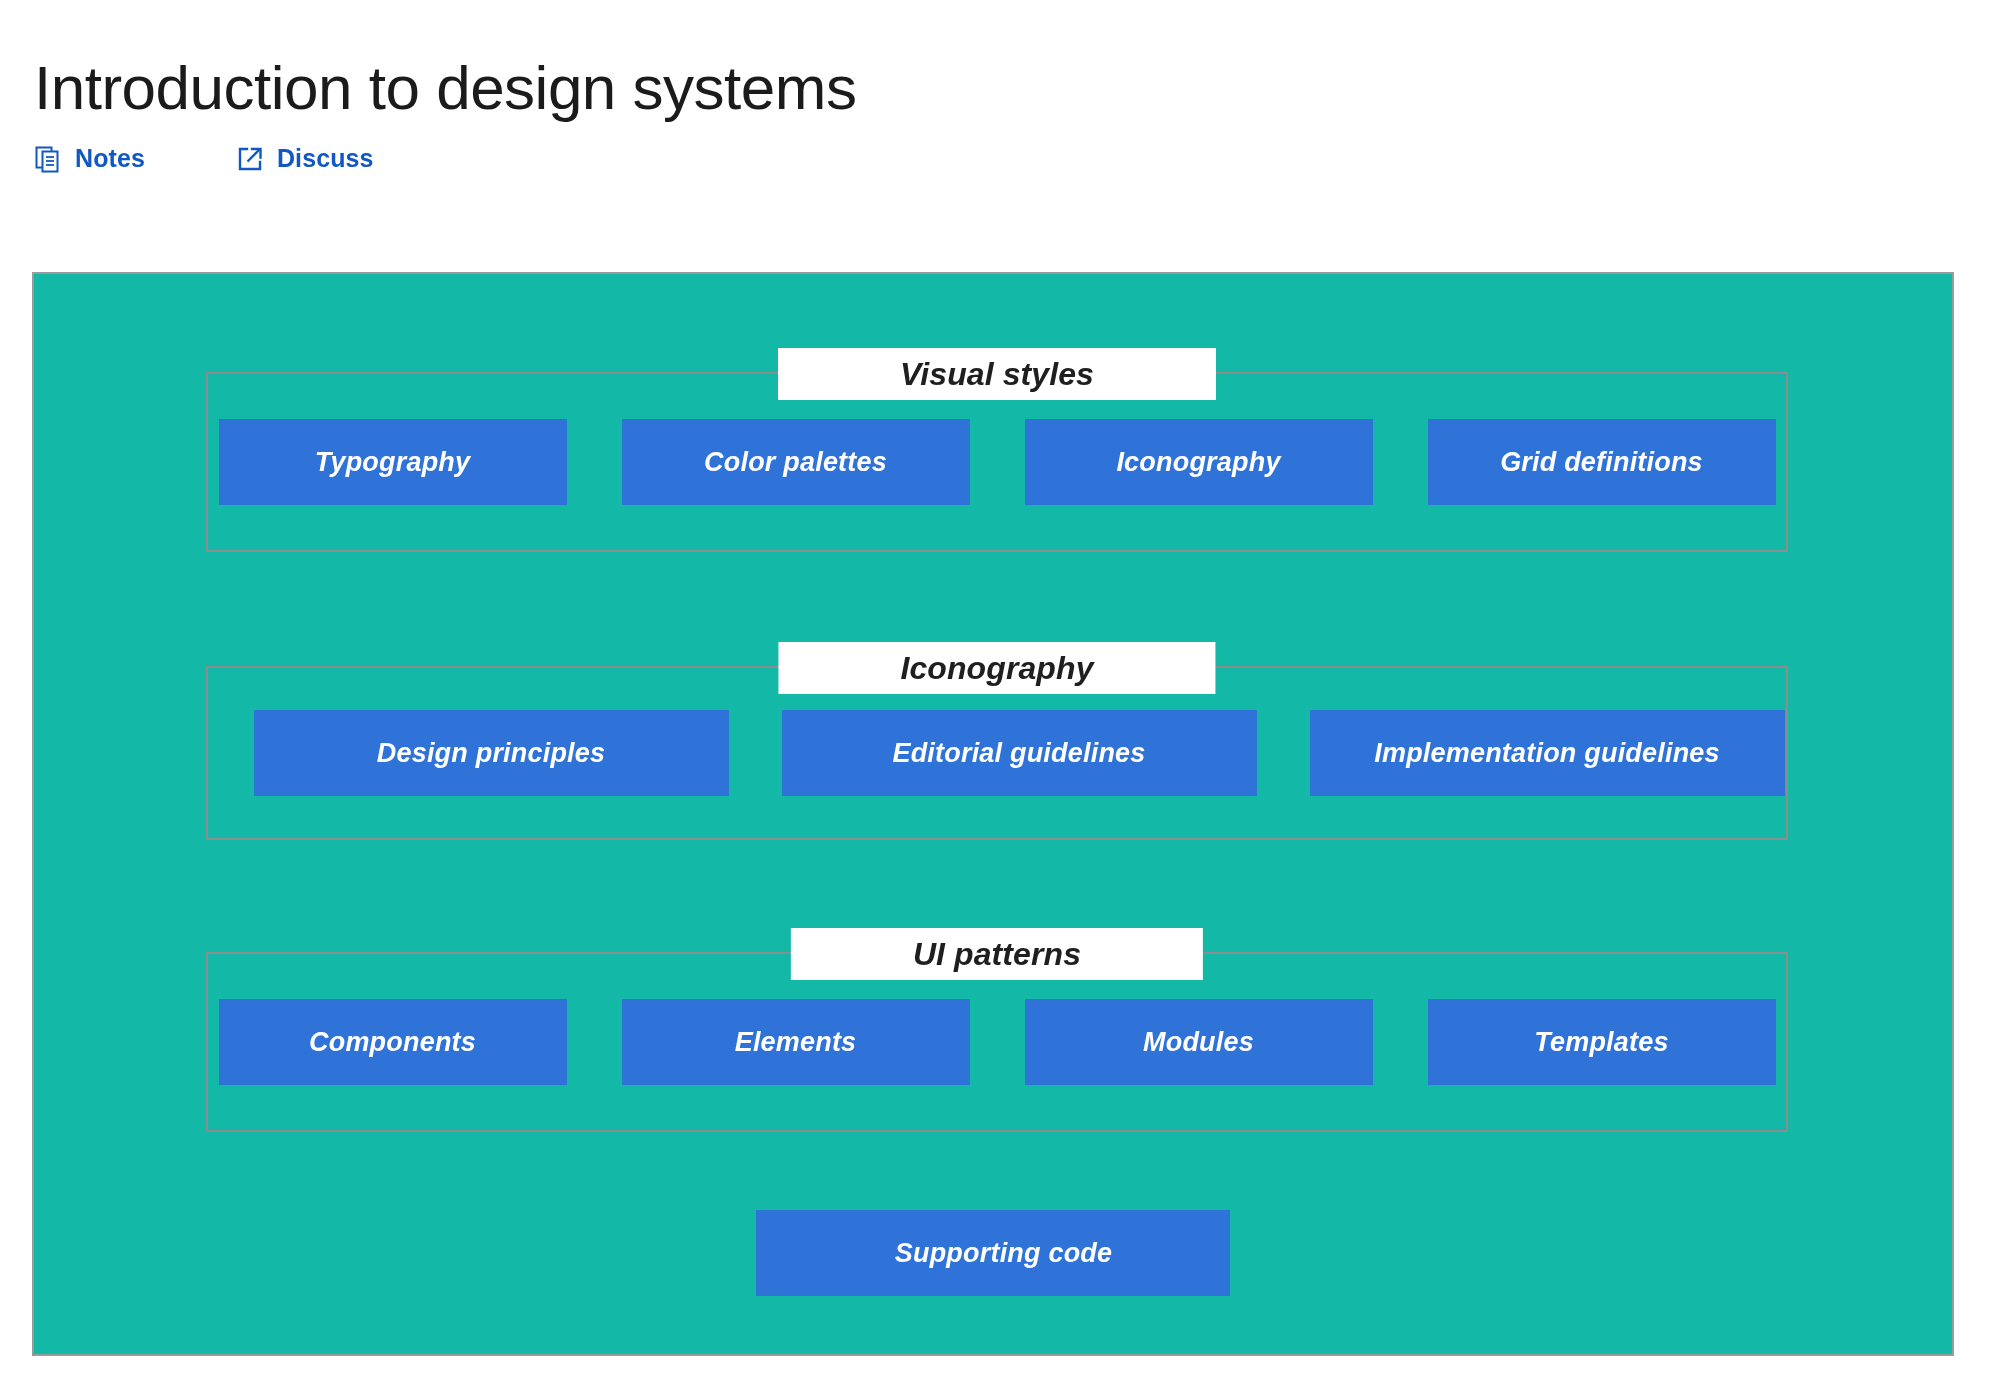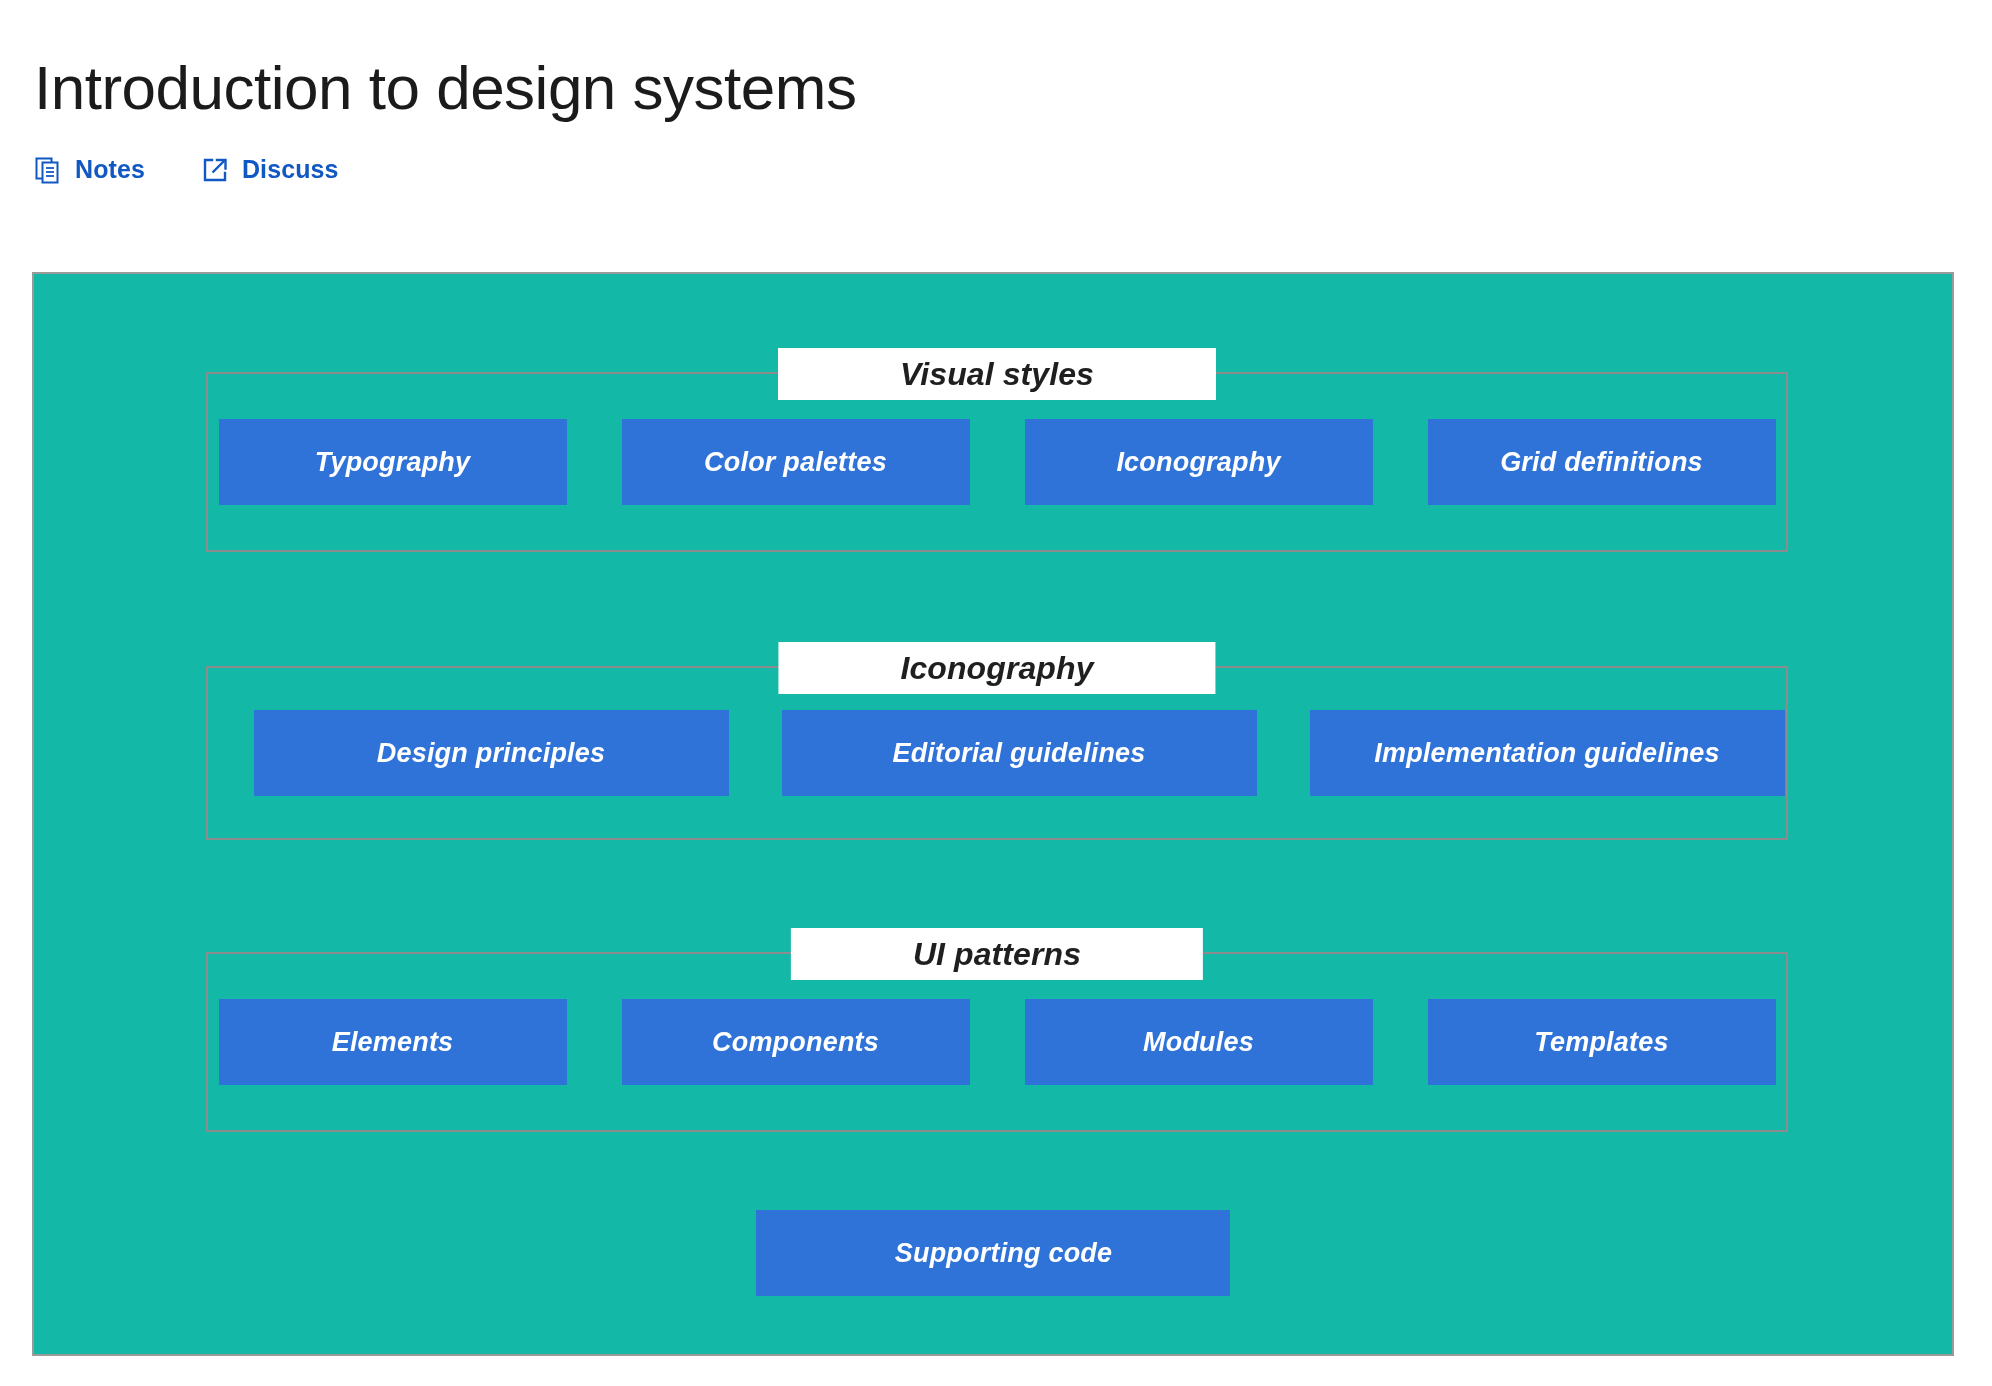--- a/index.html
+++ b/index.html
@@ -25,24 +25,24 @@
     font-weight: 400;
     color: #1b1b1b;
     letter-spacing: -0.5px;
     line-height: 1.15;
     white-space: nowrap;
   }
 
   .action-bar {
     position: absolute;
     left: 34px;
-    top: 155px;
+    top: 144px;
     display: flex;
     align-items: flex-end;
-    gap: 56px;
+    gap: 91px;
   }
   .action-link {
     display: flex;
     align-items: center;
     gap: 13px;
     text-decoration: none;
     cursor: pointer;
   }
   .action-link .label {
     font-size: 25px;
@@ -213,24 +213,24 @@
       <div class="node">
         <span class="node-label">Implementation guidelines</span>
       </div>
     </div>
   </div>
 
   <div class="group" id="group-ui-patterns">
     <div class="legend">UI patterns</div>
     <div class="group-inner">
       <div class="node">
+        <span class="node-label">Components</span>
+      </div>
+      <div class="node">
         <span class="node-label">Elements</span>
-      </div>
-      <div class="node">
-        <span class="node-label">Components</span>
       </div>
       <div class="node">
         <span class="node-label">Modules</span>
       </div>
       <div class="node">
         <span class="node-label">Templates</span>
       </div>
     </div>
   </div>
 

